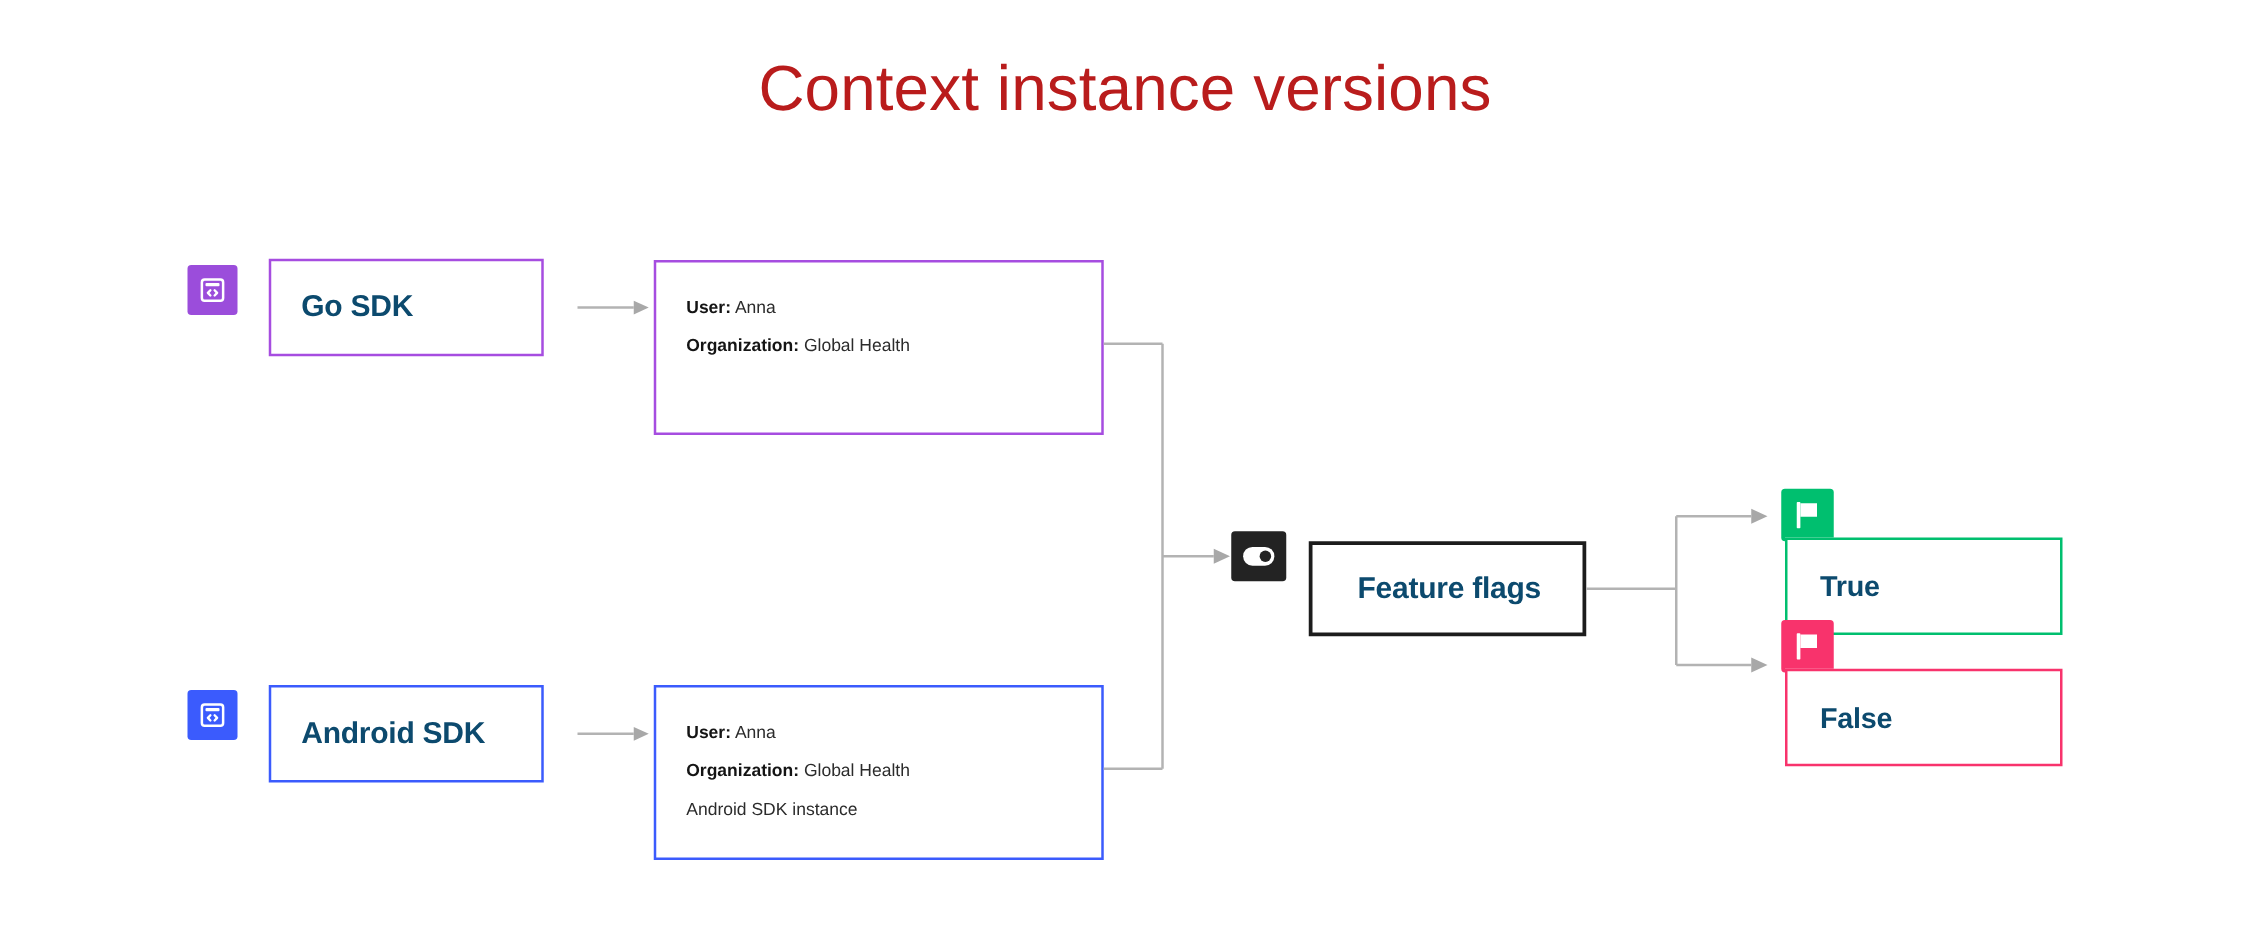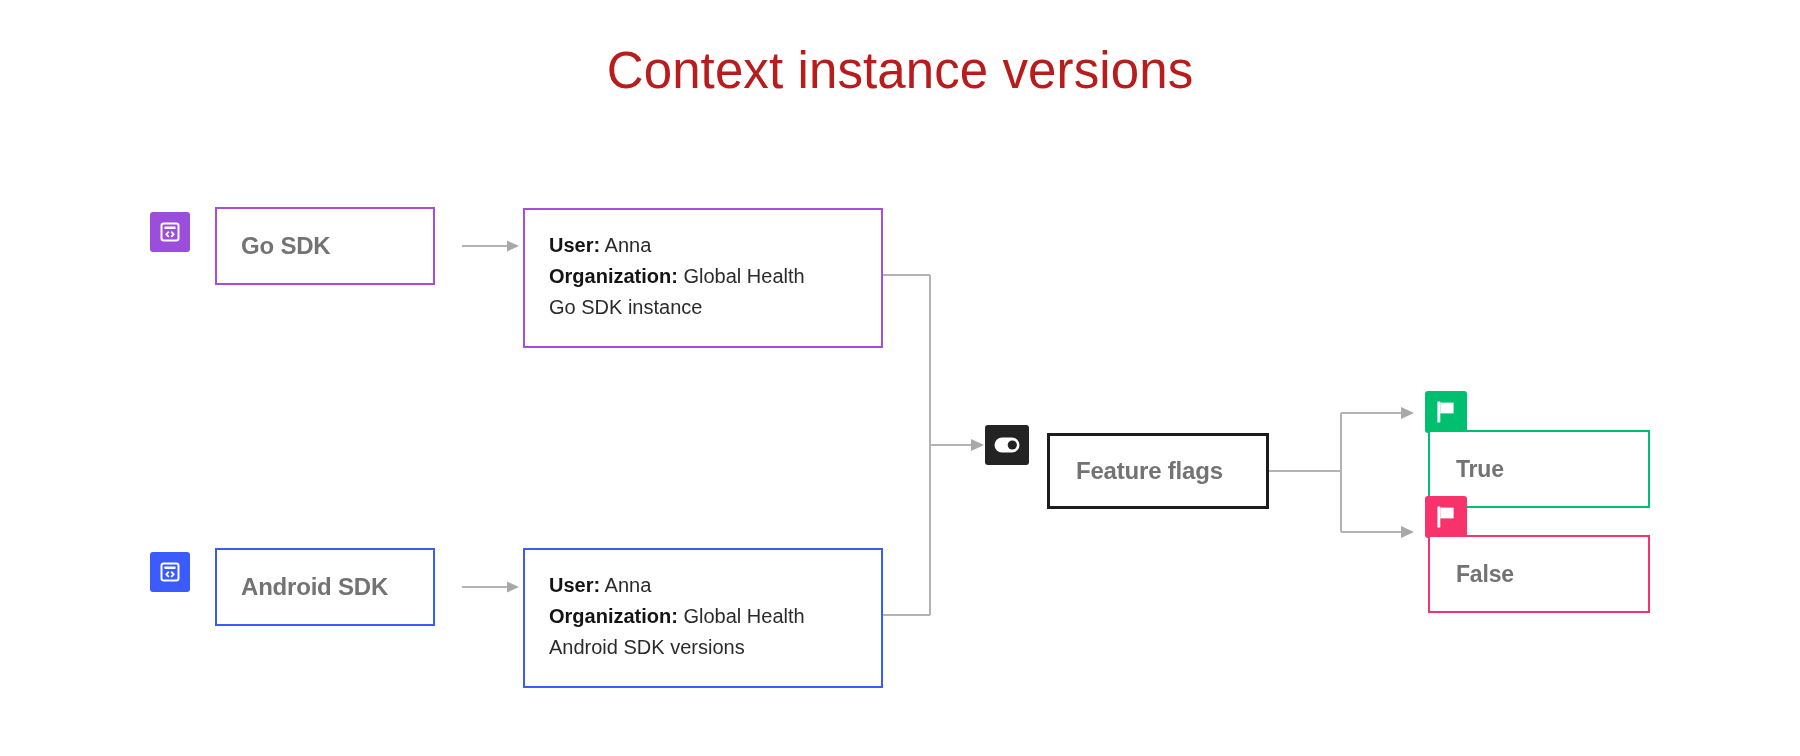--- a/index.html
+++ b/index.html
@@ -41,21 +41,21 @@
     position: absolute;
     background: #ffffff;
     box-sizing: border-box;
     display: flex;
     align-items: center;
   }
 
   .node-label {
     font-size: 24px;
     font-weight: 700;
-    color: #737373;
+    color: #0c4a6e;
     letter-spacing: -0.2px;
   }
 
   
   .sdk-box {
     border: 2.5px solid #a64de0;
     padding-left: 24px;
   }
   .sdk-box.blue { border-color: #3b5bfd; }
 
@@ -68,34 +68,34 @@
   .detail-box.blue { border-color: #3b5bfd; }
 
   .detail-inner {
     position: absolute;
     left: 24px;
     top: 20px;
     right: 12px;
   }
 
   .detail-line {
-    font-size: 20px;
+    font-size: 14px;
     line-height: 31px;
     color: #2b2b2b;
     white-space: nowrap;
   }
   .detail-line b {
     font-weight: 700;
     color: #141414;
   }
 
   
   .flags-box {
     border: 3.5px solid #1c1c1c;
-    padding-left: 26px;
+    padding-left: 36px;
   }
   .flags-box .node-label {
     font-size: 24px;
     font-weight: 700;
   }
 
   
   .outcome-box {
     border: 2.5px solid #00bf6f;
     padding-left: 26px;
@@ -162,21 +162,20 @@
   <div class="node detail-box" style="left:523px; top:208px; width:360px; height:140px;">
     <div class="detail-inner">
       <div class="detail-line">
         <b>User:</b>
         <span>Anna</span>
       </div>
       <div class="detail-line">
         <b>Organization:</b>
         <span>Global Health</span>
       </div>
-      <div class="detail-line">Go SDK instance</div>
     </div>
   </div>
 
   <div class="icon-tile tile-blue" style="left:150px; top:552px; width:40px; height:40px;">
     <span>
       <svg width="24" height="24" viewBox="0 0 24 24" aria-hidden="true">
         <rect x="3.5" y="3.5" width="17" height="17" rx="2.2" fill="none" stroke="#ffffff" stroke-width="2"></rect>
         <rect x="6.4" y="6.4" width="11.2" height="2.6" rx="0.8" fill="#ffffff"></rect>
         <path d="M10.3 12.2 L8.3 14.3 L10.3 16.4" fill="none" stroke="#ffffff" stroke-width="1.9" stroke-linecap="round" stroke-linejoin="round"></path>
         <path d="M13.7 12.2 L15.7 14.3 L13.7 16.4" fill="none" stroke="#ffffff" stroke-width="1.9" stroke-linecap="round" stroke-linejoin="round"></path>
@@ -198,21 +197,21 @@
   <div class="node detail-box blue" style="left:523px; top:548px; width:360px; height:140px;">
     <div class="detail-inner">
       <div class="detail-line">
         <b>User:</b>
         <span>Anna</span>
       </div>
       <div class="detail-line">
         <b>Organization:</b>
         <span>Global Health</span>
       </div>
-      <div class="detail-line">Android SDK versions</div>
+      <div class="detail-line">Android SDK instance</div>
     </div>
   </div>
 
   <div class="conn" style="left:883px; top:270px; width:120px; height:350px;">
     <svg width="120" height="350" viewBox="0 0 120 350">
 
       <line x1="0" y1="5" x2="47" y2="5" stroke="#b3b3b3" stroke-width="2"></line>
 
       <line x1="0" y1="345" x2="47" y2="345" stroke="#b3b3b3" stroke-width="2"></line>
 

